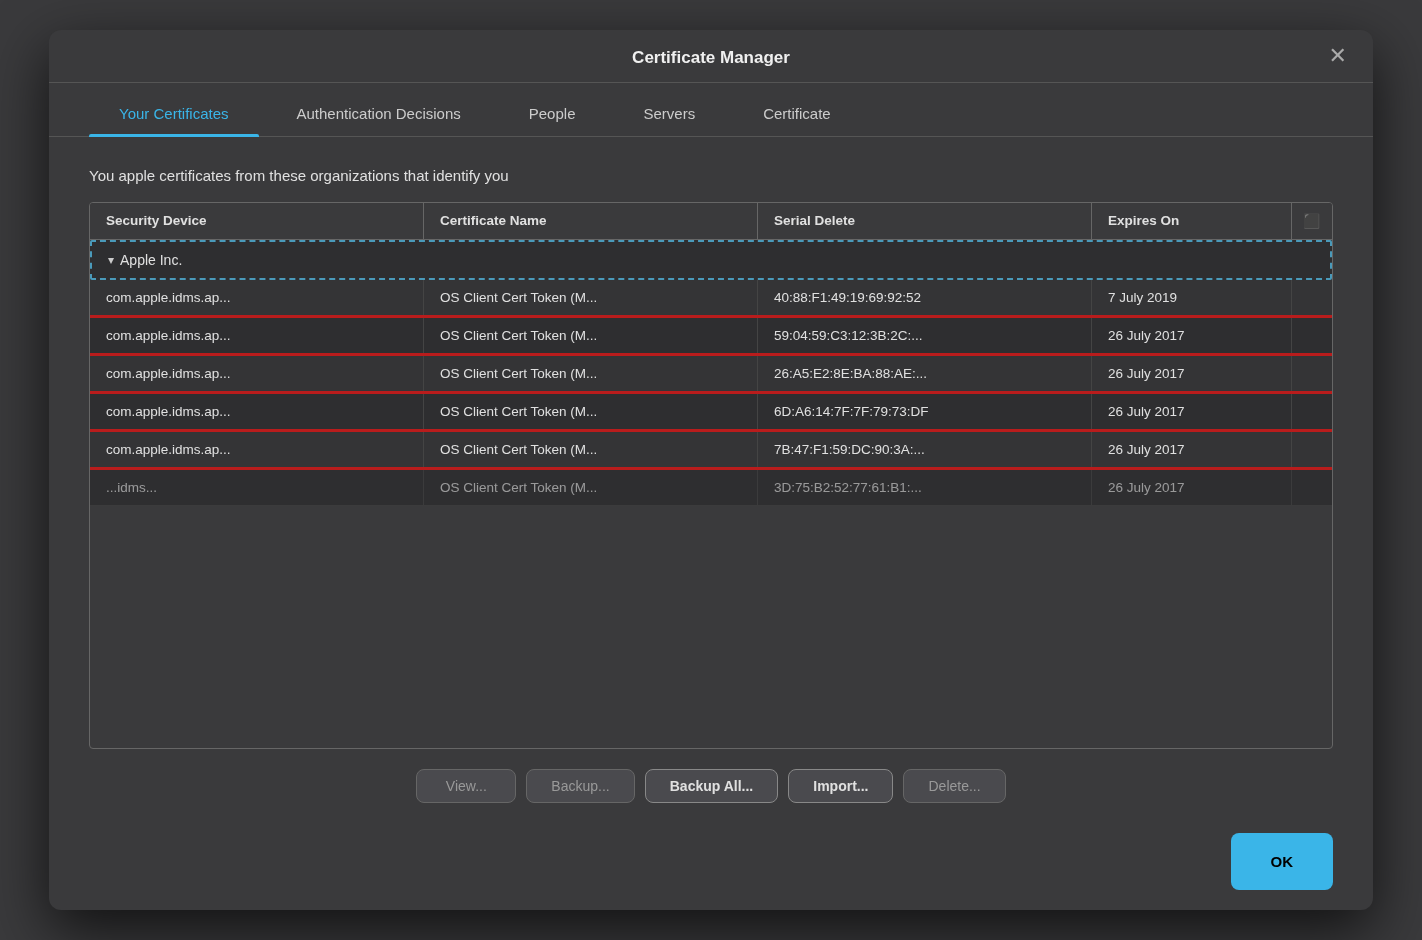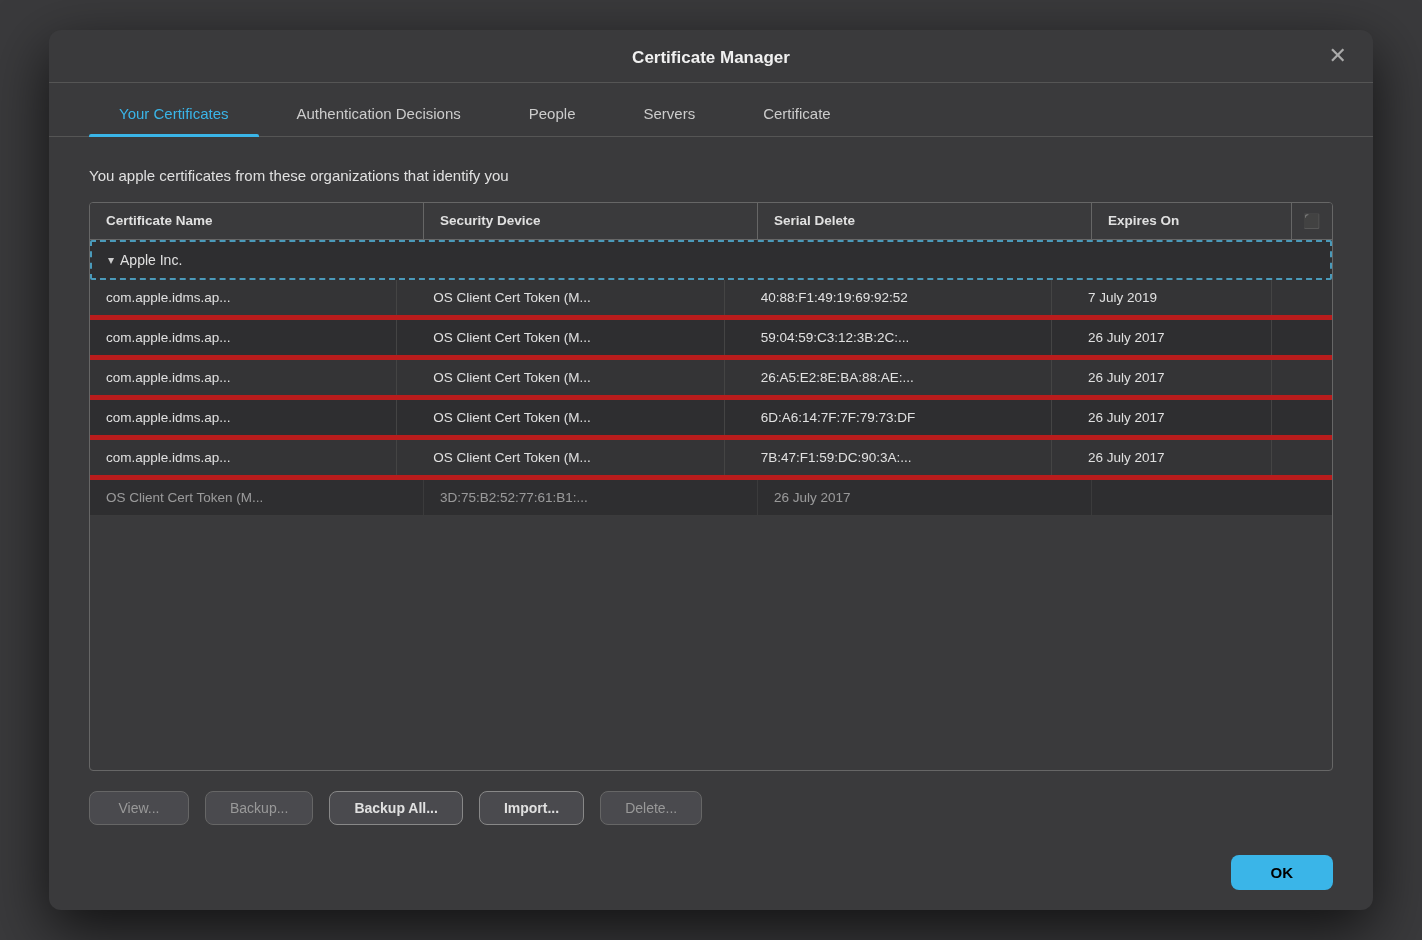--- a/index.html
+++ b/index.html
@@ -153,22 +153,21 @@
     }
 
     .chevron {
       font-size: 12px;
       color: #ccc;
     }
 
     .data-row {
       display: grid;
       grid-template-columns: 1fr 1fr 1fr 200px 40px;
-      border-bottom: 5px solid #b91c1c;
-      gap: 20px;
+      border-bottom: 3px solid #b91c1c;
     }
 
     .data-row:nth-child(even) {
       background: #343436;
     }
 
     .data-row:nth-child(odd) {
       background: #2e2e30;
     }
 
@@ -193,22 +192,23 @@
     }
 
     .table-icon {
       font-size: 14px;
       color: #aaa;
     }
 
     .footer-buttons {
       display: flex;
       align-items: center;
-      gap: 16px;
+      gap: 10px;
       padding: 20px 0 10px;
+      justify-content: center;
     }
 
     .btn {
       padding: 8px 24px;
       border-radius: 8px;
       font-size: 14px;
       cursor: pointer;
       border: 1px solid #666;
       background: #4a4a4e;
       color: #999;
@@ -216,21 +216,21 @@
     }
 
     .btn.primary {
       background: #4a4a4e;
       color: #e0e0e0;
       font-weight: 600;
       border-color: #888;
     }
 
     .ok-btn {
-      padding: 9px 40px;
+      padding: 20px 40px;
       background: #3ab5e8;
       border: none;
       border-radius: 8px;
       color: #000;
       font-size: 15px;
       font-weight: 600;
       cursor: pointer;
     }
 
     .bottom-area {
@@ -257,22 +257,22 @@
     <button class="tab">Servers</button>
     <button class="tab">Certificate</button>
   </div>
 
   <div class="content">
     <p class="description">You apple certificates from these organizations that identify you</p>
 
     <div class="table-container">
 
       <div class="table-header">
+        <div class="th">Security Device</div>
         <div class="th">Certificate Name</div>
-        <div class="th">Security Device</div>
         <div class="th">Serial Delete</div>
         <div class="th">Expires On</div>
         <div class="th">
           <span class="table-icon">⬛</span>
         </div>
       </div>
 
       <div class="table-body">
 
         <div class="group-row">
@@ -316,20 +316,21 @@
 
         <div class="data-row">
           <div class="td">com.apple.idms.ap...</div>
           <div class="td">OS Client Cert Token (M...</div>
           <div class="td">7B:47:F1:59:DC:90:3A:...</div>
           <div class="td">26 July 2017</div>
           <div class="td"></div>
         </div>
 
         <div class="partial-row">
+          <div class="td">...idms...</div>
           <div class="td">OS Client Cert Token (M...</div>
           <div class="td">3D:75:B2:52:77:61:B1:...</div>
           <div class="td">26 July 2017</div>
           <div class="td"></div>
         </div>
       </div>
     </div>
 
     <div class="footer-buttons">
       <button class="btn">View...</button>

